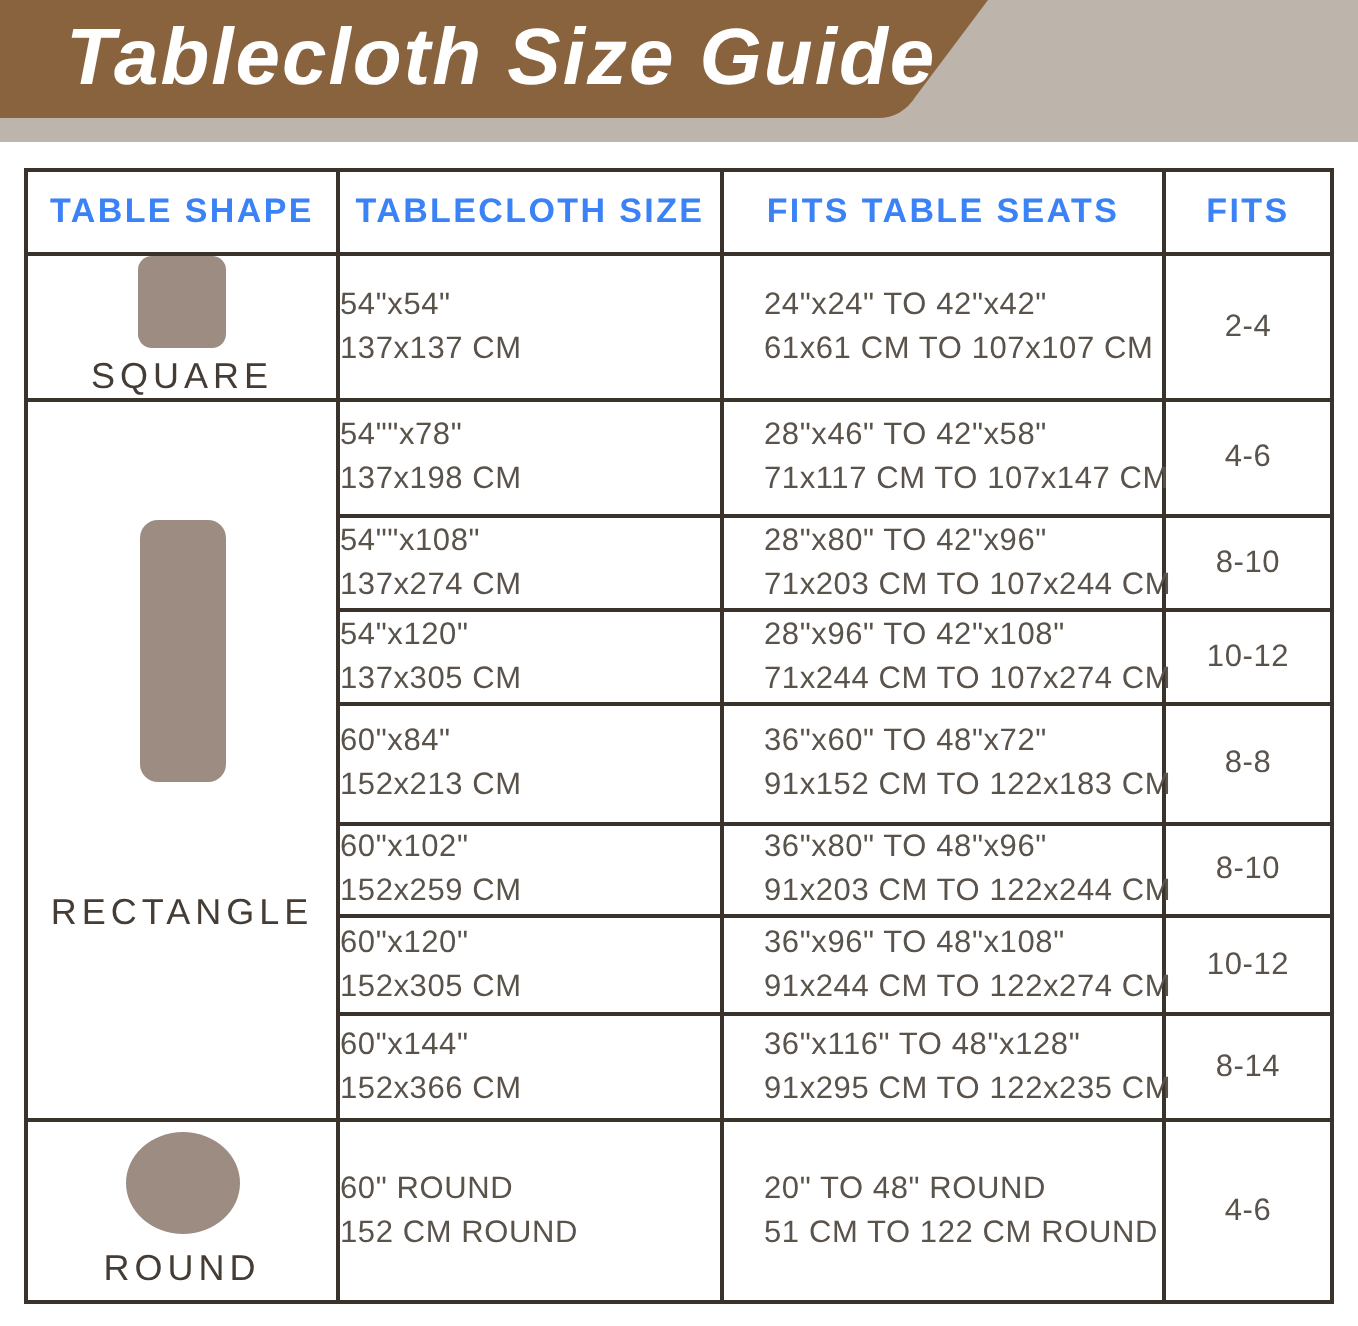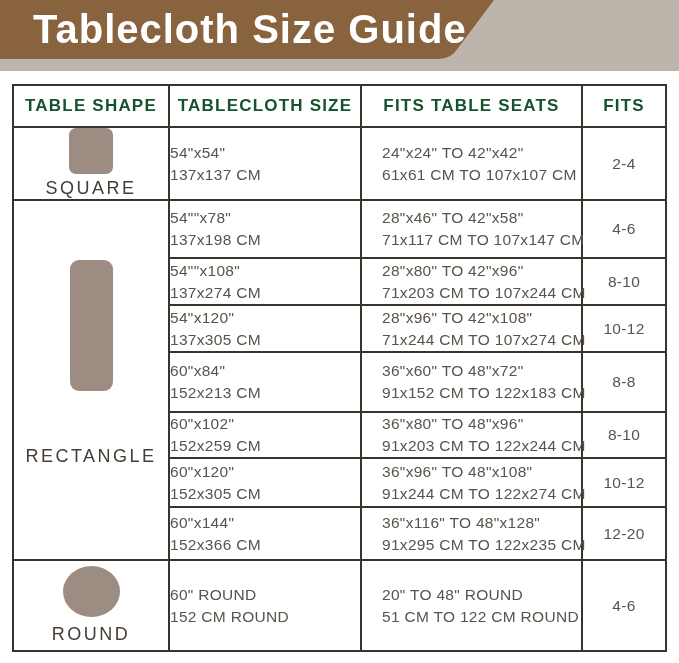--- a/index.html
+++ b/index.html
@@ -1,21 +1,21 @@
 <!DOCTYPE html>
 <html><head>
 <meta charset="utf-8">
 <style>
   html,body{margin:0;padding:0;}
   body{
     width:679px;height:663px;position:relative;background:#ffffff;
     font-family:"Liberation Sans", sans-serif;overflow:hidden;
   }
   
-  .banner-wrap{position:absolute;top:0;left:0;width:554px;height:72px;}
+  .banner-wrap{position:absolute;top:0;left:0;width:554px;height:72px;font-style:italic;}
   .banner-svg{position:absolute;top:0;left:0;}
   .page-title{
     position:absolute;top:7px;left:33px;margin:0;
     font-size:40px;font-weight:bold;color:#ffffff;letter-spacing:1px;
     white-space:nowrap;
   }
   
   table.size-guide{
     position:absolute;top:84px;left:12px;
     width:653px;border-collapse:collapse;table-layout:fixed;
@@ -24,21 +24,21 @@
   .size-guide th,.size-guide td{
     border:2px solid #3a332c;vertical-align:middle;padding:0;
     background:#ffffff;
   }
   col.c-shape{width:156px;}
   col.c-size{width:192px;}
   col.c-fits{width:221px;}
   col.c-seats{width:84px;}
   .size-guide th{
     height:40px;text-align:center;
-    font-size:17px;font-weight:bold;color:#14532d;letter-spacing:1.2px;
+    font-size:17px;font-weight:bold;color:#3b82f6;letter-spacing:1.2px;
     white-space:nowrap;
   }
   tr.r1{height:72px;}  tr.r2{height:58px;}  tr.r3{height:47px;}
   tr.r4{height:47px;}  tr.r5{height:60px;}  tr.r6{height:46px;}
   tr.r7{height:49px;}  tr.r8{height:53px;}  tr.r9{height:91px;}
   .two-line{padding-left:30px;}
   .fits-cell.two-line{padding-left:20px;}
   .two-line div{
     font-size:15.5px;line-height:22px;color:#5a534b;letter-spacing:0.3px;
     white-space:nowrap;
@@ -186,21 +186,21 @@
 
     <tr class="r8">
       <td class="two-line size-cell">
         <div>60"x144"</div>
         <div>152x366 CM</div>
       </td>
       <td class="two-line fits-cell">
         <div>36"x116" TO 48"x128"</div>
         <div>91x295 CM TO 122x235 CM</div>
       </td>
-      <td class="seats-cell">12-20</td>
+      <td class="seats-cell">8-14</td>
     </tr>
 
     <tr class="r9">
       <td class="shape-cell" rowspan="1">
         <div class="shape-inner">
           <div class="shape-icon icon-round"></div>
           <div class="shape-label">ROUND</div>
         </div>
       </td>
       <td class="two-line size-cell">

